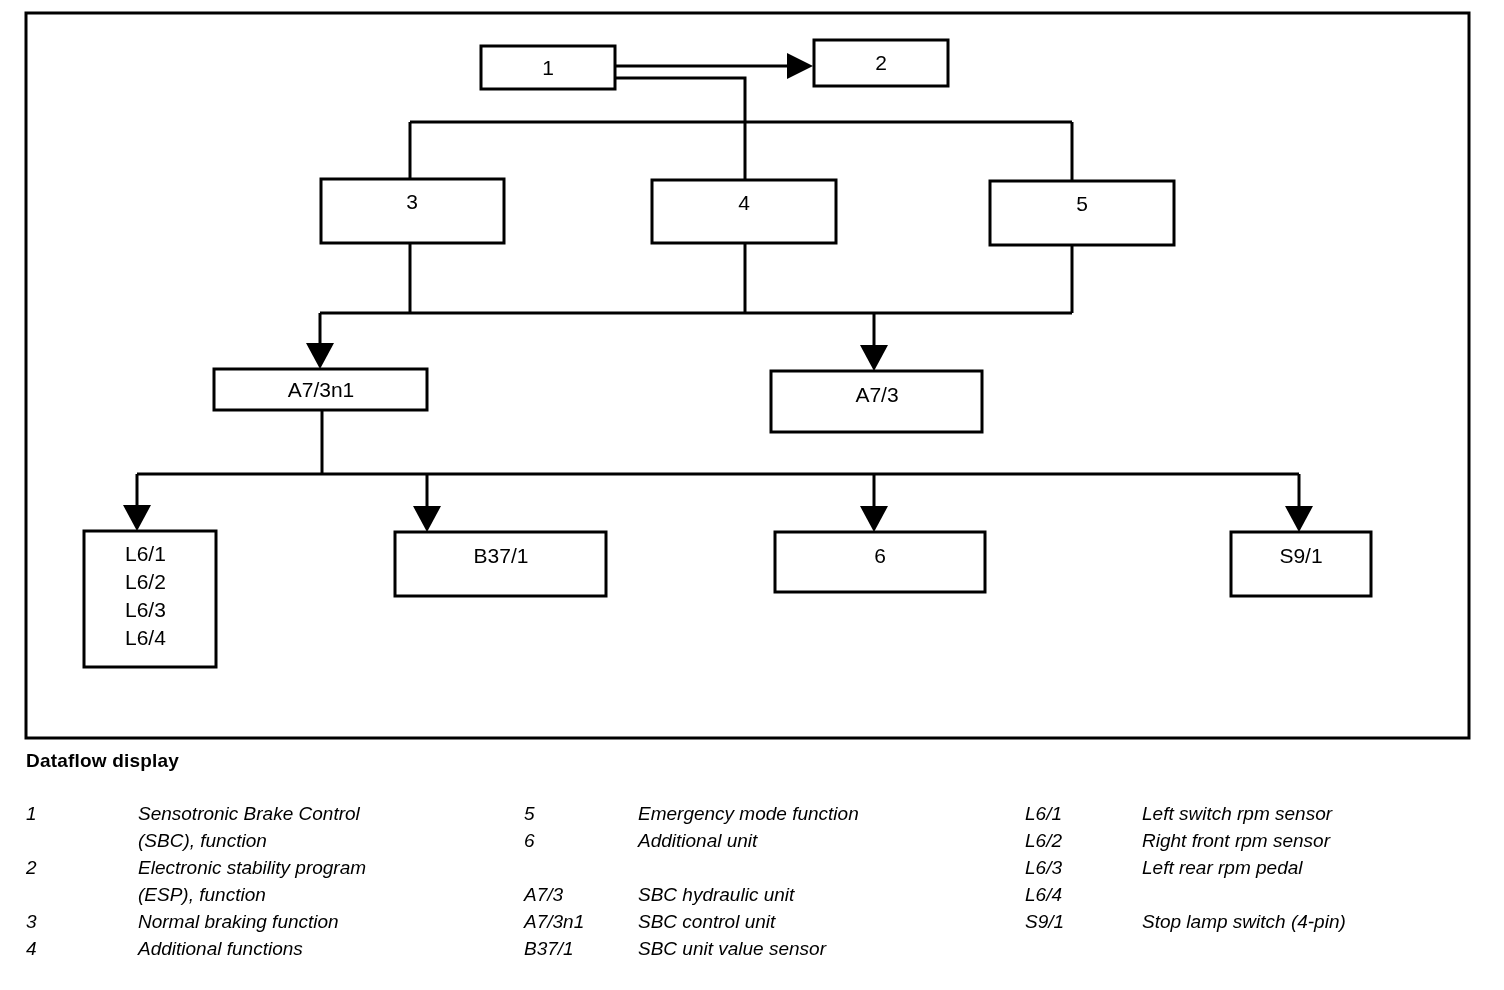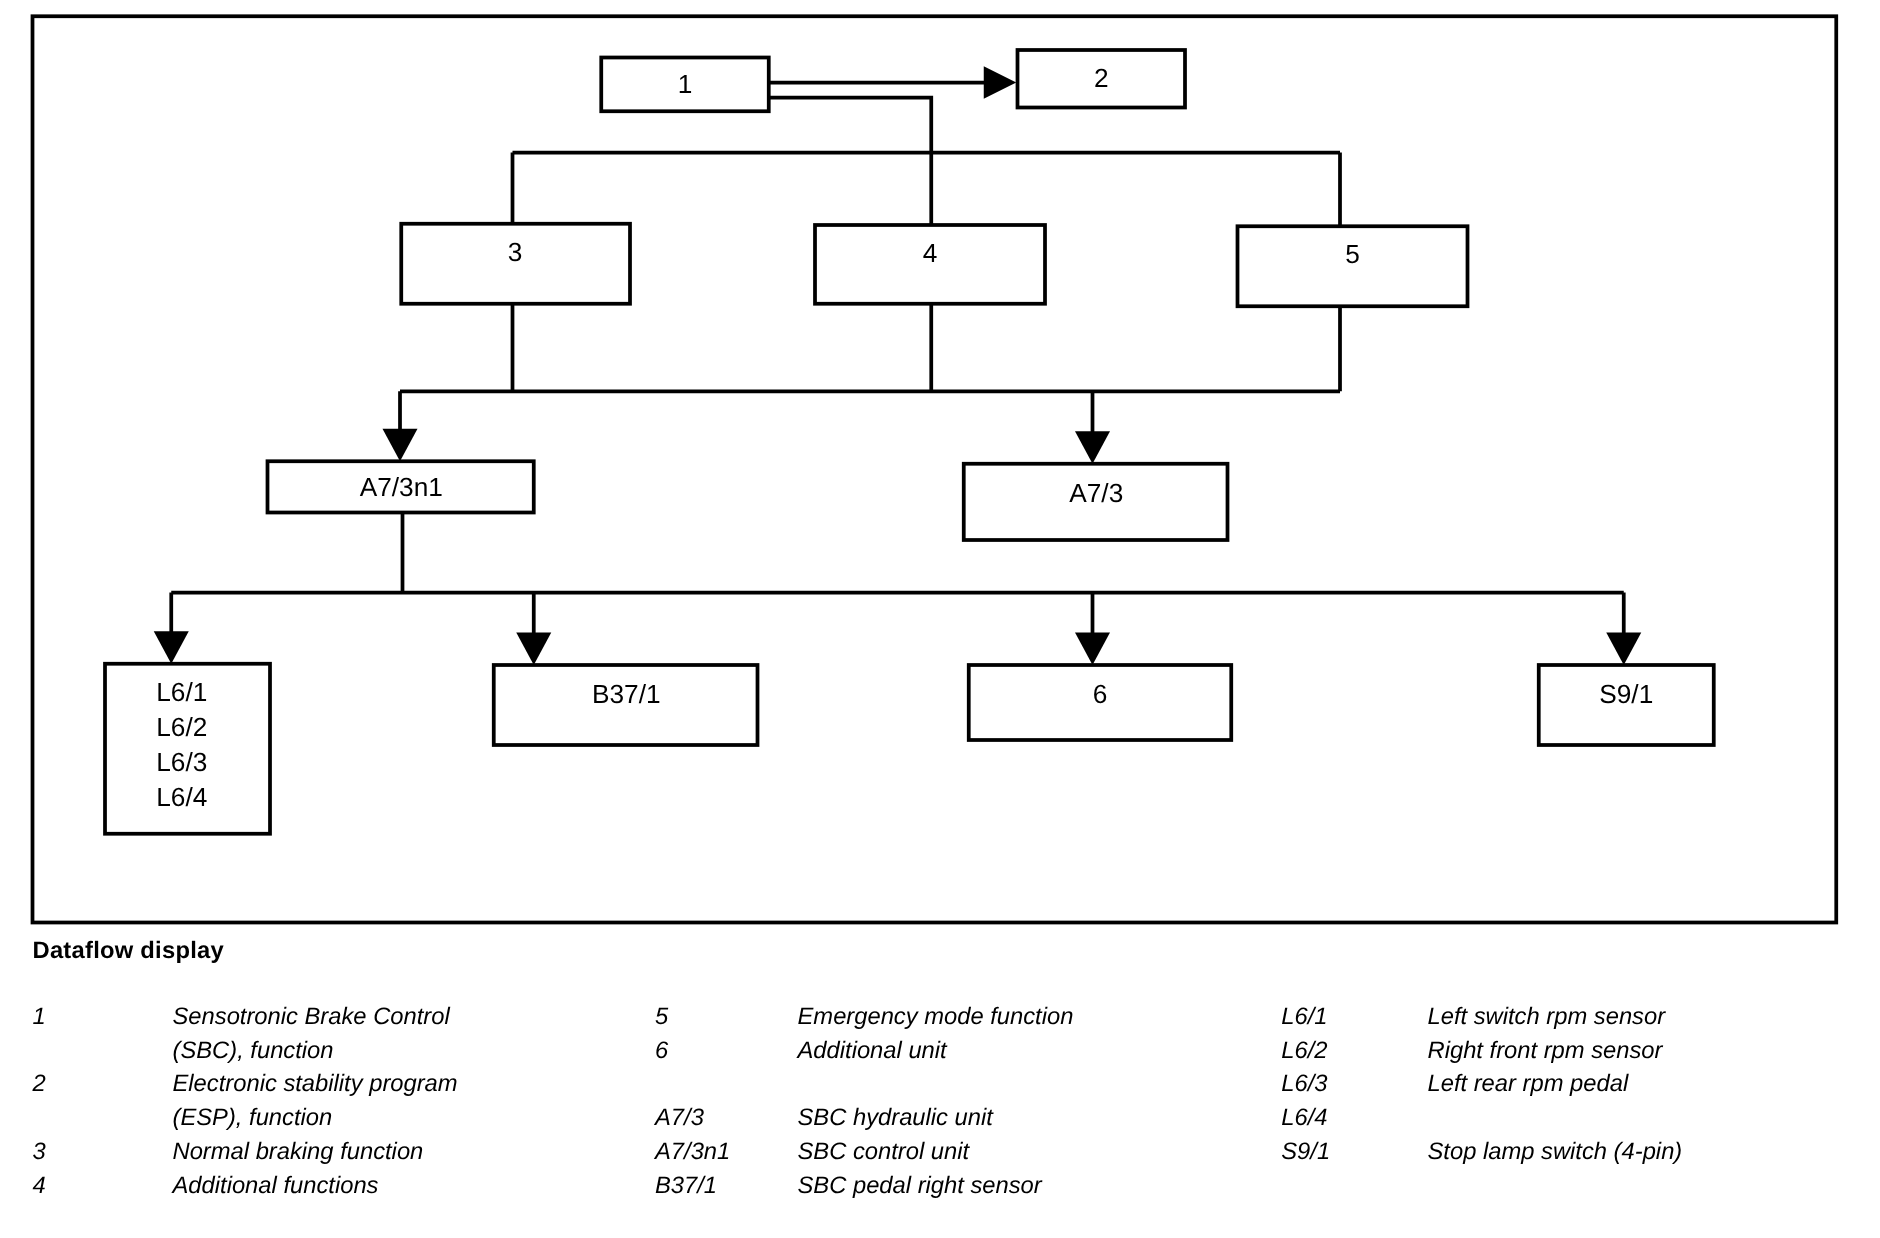--- a/index.html
+++ b/index.html
@@ -262,21 +262,21 @@
         <div class="legend-row">
           <div class="legend-key">A7/3</div>
           <div class="legend-val">SBC hydraulic unit</div>
         </div>
         <div class="legend-row">
           <div class="legend-key">A7/3n1</div>
           <div class="legend-val">SBC control unit</div>
         </div>
         <div class="legend-row">
           <div class="legend-key">B37/1</div>
-          <div class="legend-val">SBC pedal right sensor</div>
+          <div class="legend-val">SBC unit value sensor</div>
         </div>
       </div>
     <div class="legend-col" id="legend-col-3">
         <div class="legend-row">
           <div class="legend-key">L6/1</div>
           <div class="legend-val">Left switch rpm sensor</div>
         </div>
         <div class="legend-row">
           <div class="legend-key">L6/2</div>
           <div class="legend-val">Right front rpm sensor</div>

